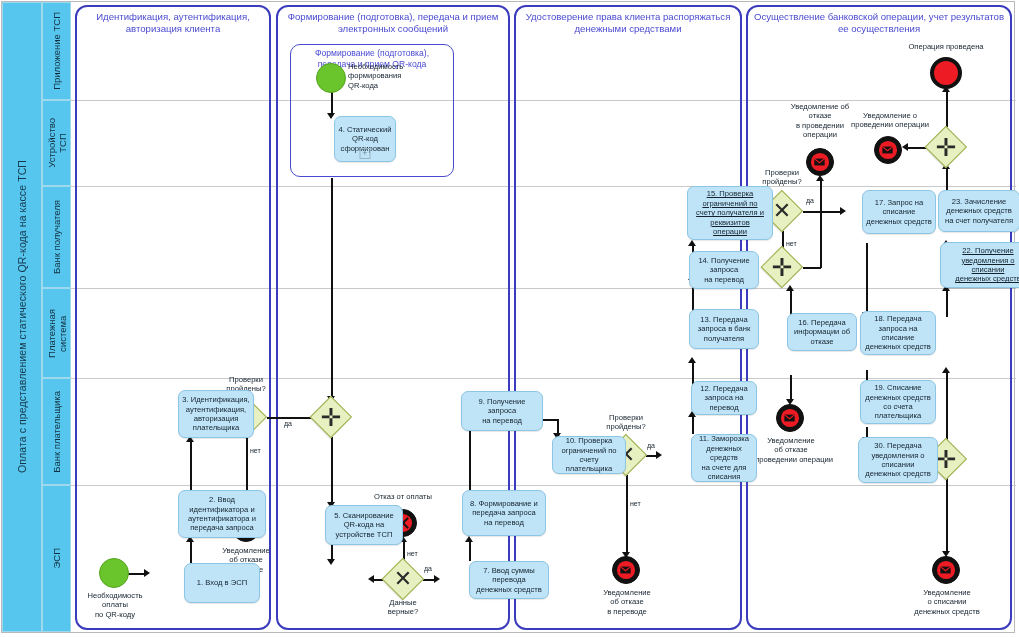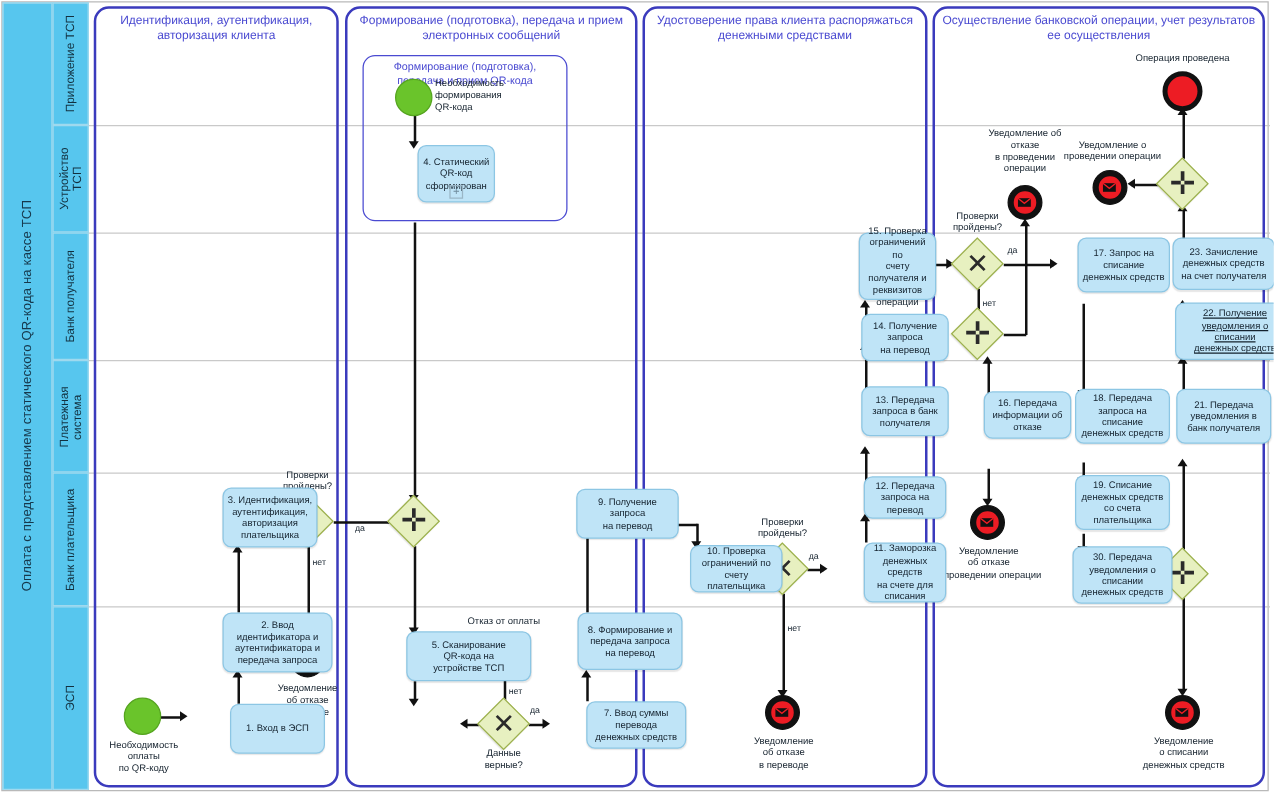--- a/index.html
+++ b/index.html
@@ -413,21 +413,21 @@
 плательщика</span>
     </div>
 
   <div class="task sub" style="left:302px;top:116px;width:62px;height:46px;">
     <span style="white-space: pre-line;">4. Статический
 QR-код
 сформирован</span>
     <span class="subplus">+</span>
   </div>
 
-  <div class="task" style="left:293px;top:505px;width:100px;height:40px;">
+  <div class="task" style="left:293px;top:505px;width:78px;height:40px;">
       <span style="white-space: pre-line;">5. Сканирование
 QR-кода на
 устройстве ТСП</span>
     </div>
   <div class="task" style="left:437px;top:561px;width:80px;height:38px;">
       <span style="white-space: pre-line;">7. Ввод суммы
 перевода
 денежных средств</span>
     </div>
   <div class="task" style="left:430px;top:490px;width:84px;height:46px;">
@@ -461,21 +461,21 @@
   <div class="task" style="left:657px;top:309px;width:70px;height:40px;">
       <span style="white-space: pre-line;">13. Передача
 запроса в банк
 получателя</span>
     </div>
   <div class="task" style="left:657px;top:251px;width:70px;height:38px;">
       <span style="white-space: pre-line;">14. Получение
 запроса
 на перевод</span>
     </div>
-  <div class="task" style="left:655px;top:186px;width:62px;height:54px;">
+  <div class="task" style="left:655px;top:186px;width:86px;height:54px;text-decoration:underline;">
       <span style="white-space: pre-line;">15. Проверка
 ограничений по
 счету получателя и
 реквизитов
 операции</span>
     </div>
 
   <div class="task" style="left:755px;top:313px;width:70px;height:38px;">
       <span style="white-space: pre-line;">16. Передача
 информации об
@@ -498,25 +498,20 @@
 со счета
 плательщика</span>
     </div>
   <div class="task" style="left:826px;top:437px;width:80px;height:46px;">
       <span style="white-space: pre-line;">30. Передача
 уведомления о
 списании
 денежных средств</span>
     </div>
 
-  <div class="task" style="left:909px;top:311px;width:76px;height:44px;">
-      <span style="white-space: pre-line;">21. Передача
-уведомления в
-банк получателя</span>
-    </div>
   <div class="task" style="left:908px;top:242px;width:96px;height:46px;text-decoration:underline;">
       <span style="white-space: pre-line;">22. Получение
 уведомления о
 списании
 денежных средств</span>
     </div>
   <div class="task" style="left:906px;top:190px;width:82px;height:42px;">
       <span style="white-space: pre-line;">23. Зачисление
 денежных средств
 на счет получателя</span>

